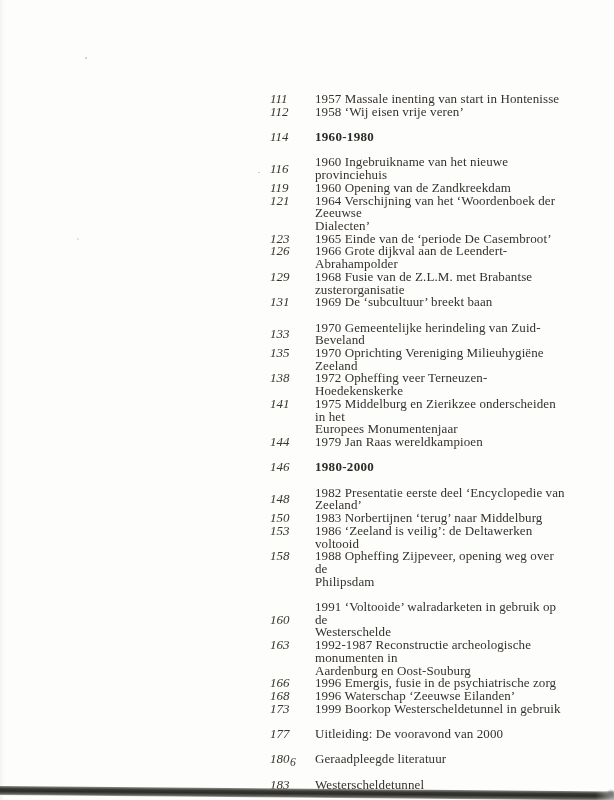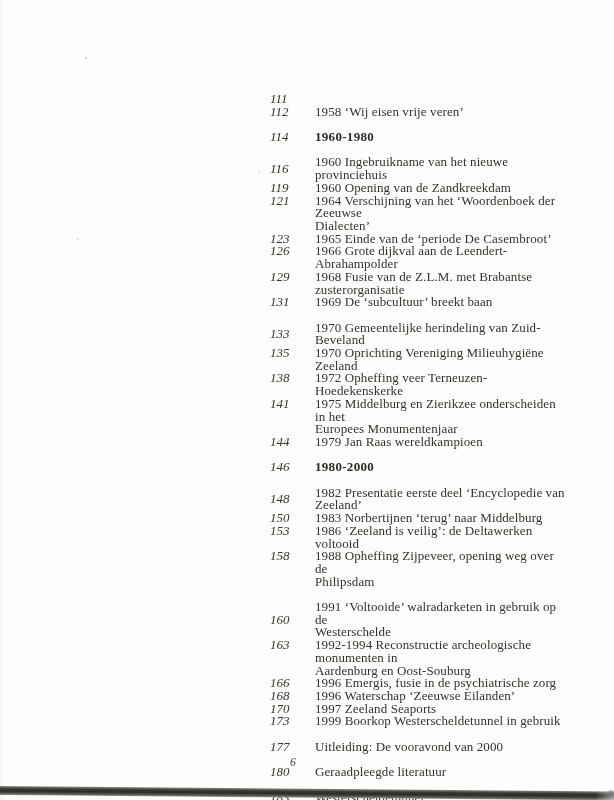--- a/index.html
+++ b/index.html
@@ -74,20 +74,21 @@
   .speck.s3 { left: 77px;  top: 238px; width: 2px; height: 2px; opacity: .6; }
   .speck.s4 { left: 447px; top: 496px; width: 2px; height: 1px; opacity: .5; }
 </style>
 </head>
 <body>
 
 <div class="page">
   <div class="toc">
       <div class="toc-row">
         <span class="num">111</span>
+        <span class="entry">1957 Massale inenting van start in Hontenisse</span>
       </div>
       <div class="toc-row">
         <span class="num">112</span>
         <span class="entry">1958 ‘Wij eisen vrije veren’</span>
       </div>
       <div class="toc-row gap bold">
         <span class="num">114</span>
         <span class="entry">1960-1980</span>
       </div>
       <div class="toc-row gap">
@@ -161,34 +162,30 @@
         <span class="entry">1988 Opheffing Zijpeveer, opening weg over de
 Philipsdam</span>
       </div>
       <div class="toc-row gap">
         <span class="num">160</span>
         <span class="entry">1991 ‘Voltooide’ walradarketen in gebruik op de
 Westerschelde</span>
       </div>
       <div class="toc-row">
         <span class="num">163</span>
-        <span class="entry">1992-1994 Reconstructie archeologische monumenten in
+        <span class="entry">1992-1987 Reconstructie archeologische monumenten in
 Aardenburg en Oost-Souburg</span>
       </div>
       <div class="toc-row">
         <span class="num">166</span>
         <span class="entry">1996 Emergis, fusie in de psychiatrische zorg</span>
       </div>
       <div class="toc-row">
         <span class="num">168</span>
         <span class="entry">1996 Waterschap ‘Zeeuwse Eilanden’</span>
-      </div>
-      <div class="toc-row">
-        <span class="num">170</span>
-        <span class="entry">1997 Zeeland Seaports</span>
       </div>
       <div class="toc-row">
         <span class="num">173</span>
         <span class="entry">1999 Boorkop Westerscheldetunnel in gebruik</span>
       </div>
       <div class="toc-row gap">
         <span class="num">177</span>
         <span class="entry">Uitleiding: De vooravond van 2000</span>
       </div>
       <div class="toc-row gap">

